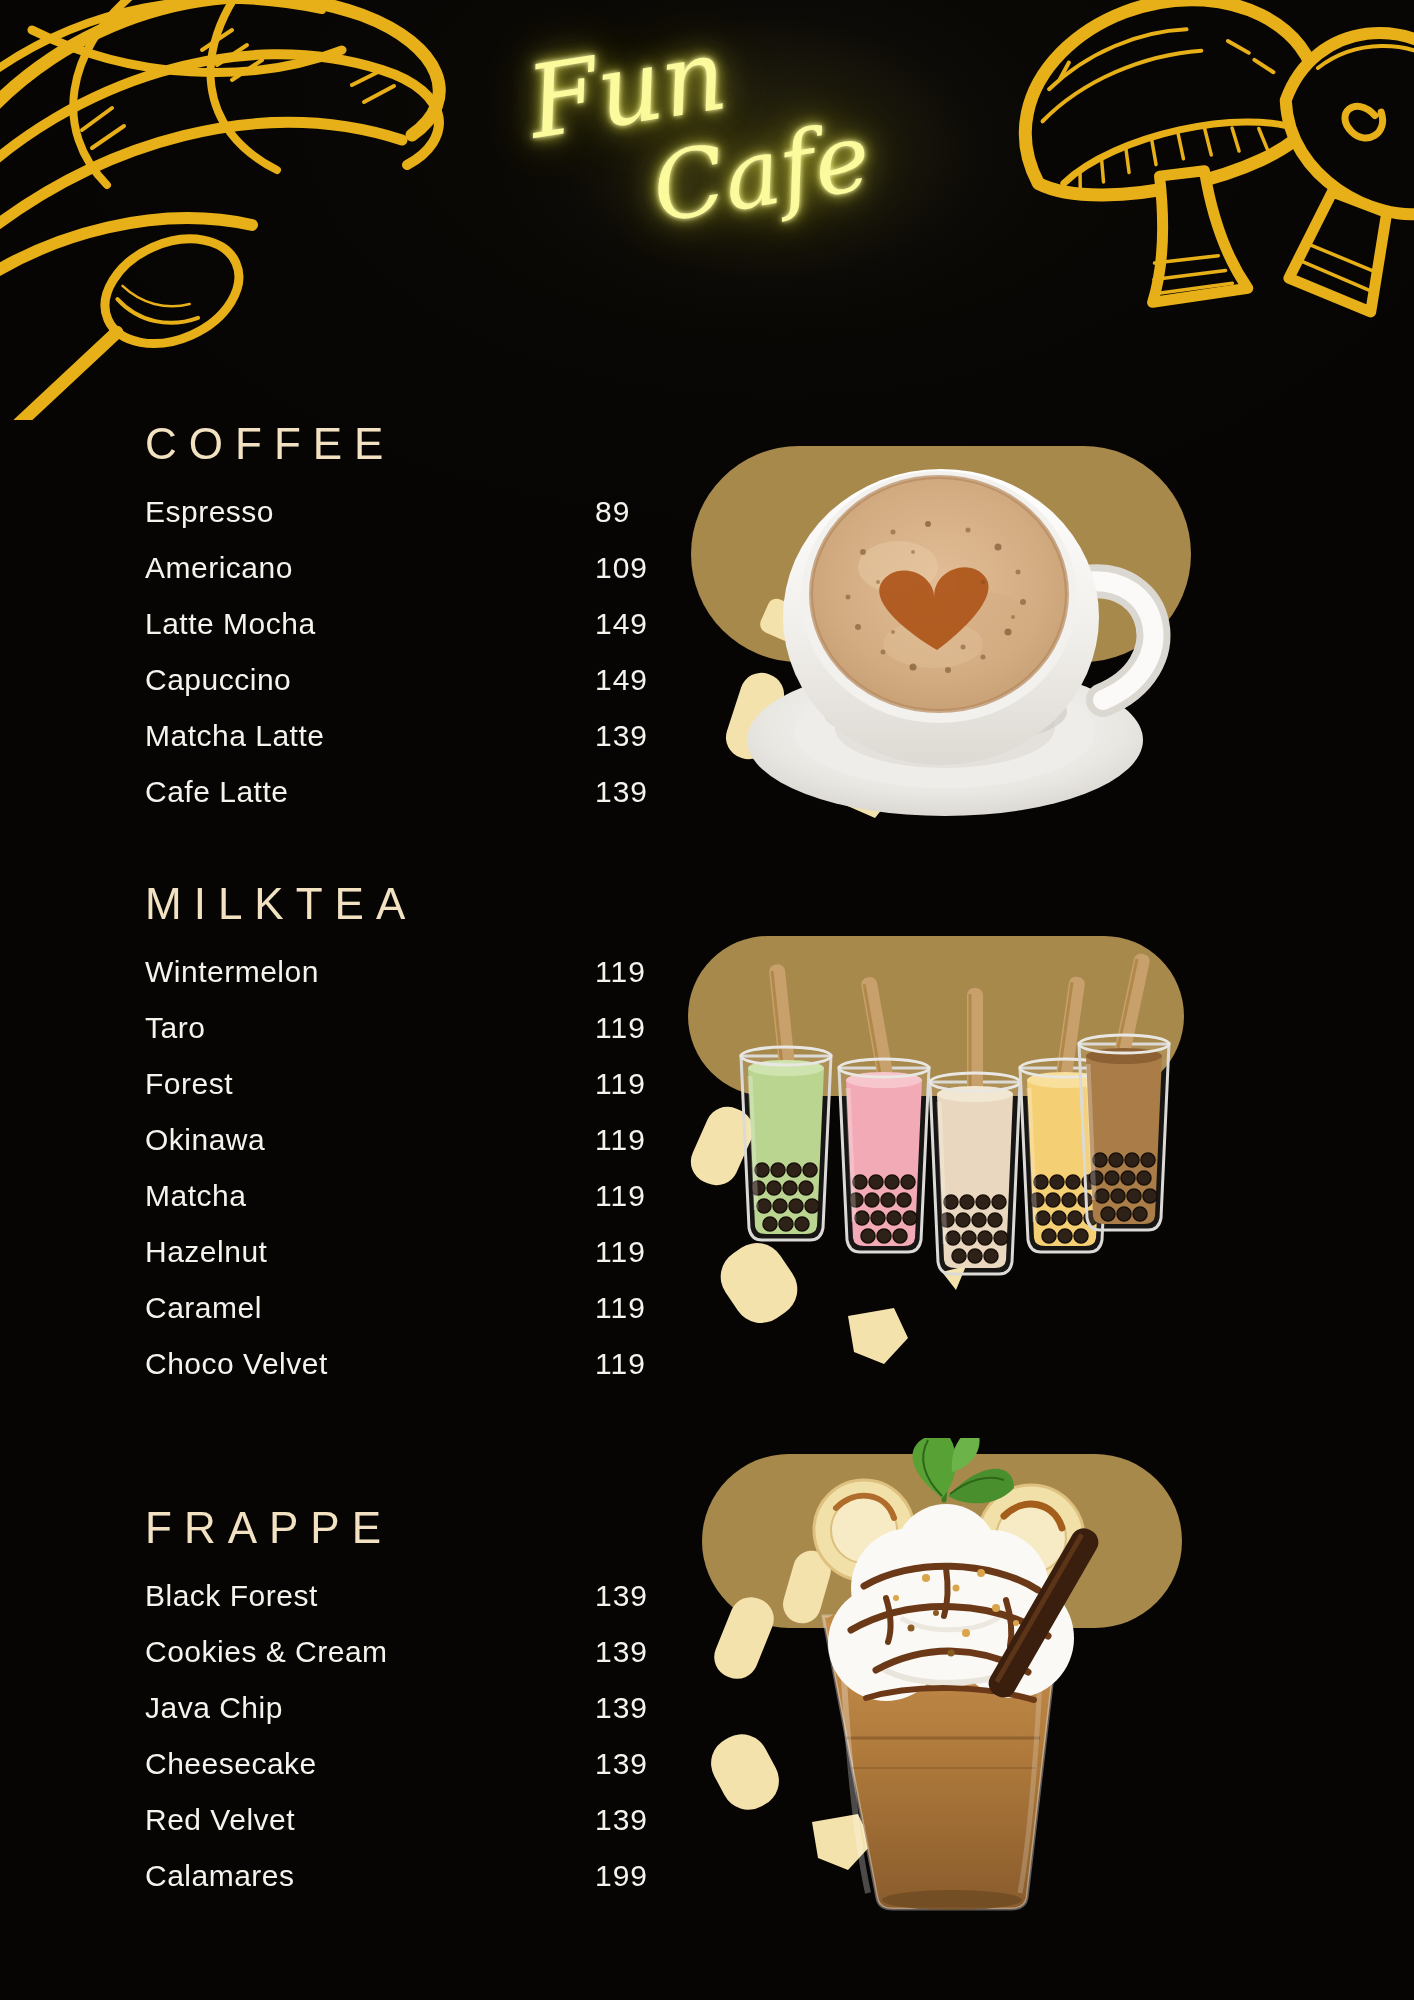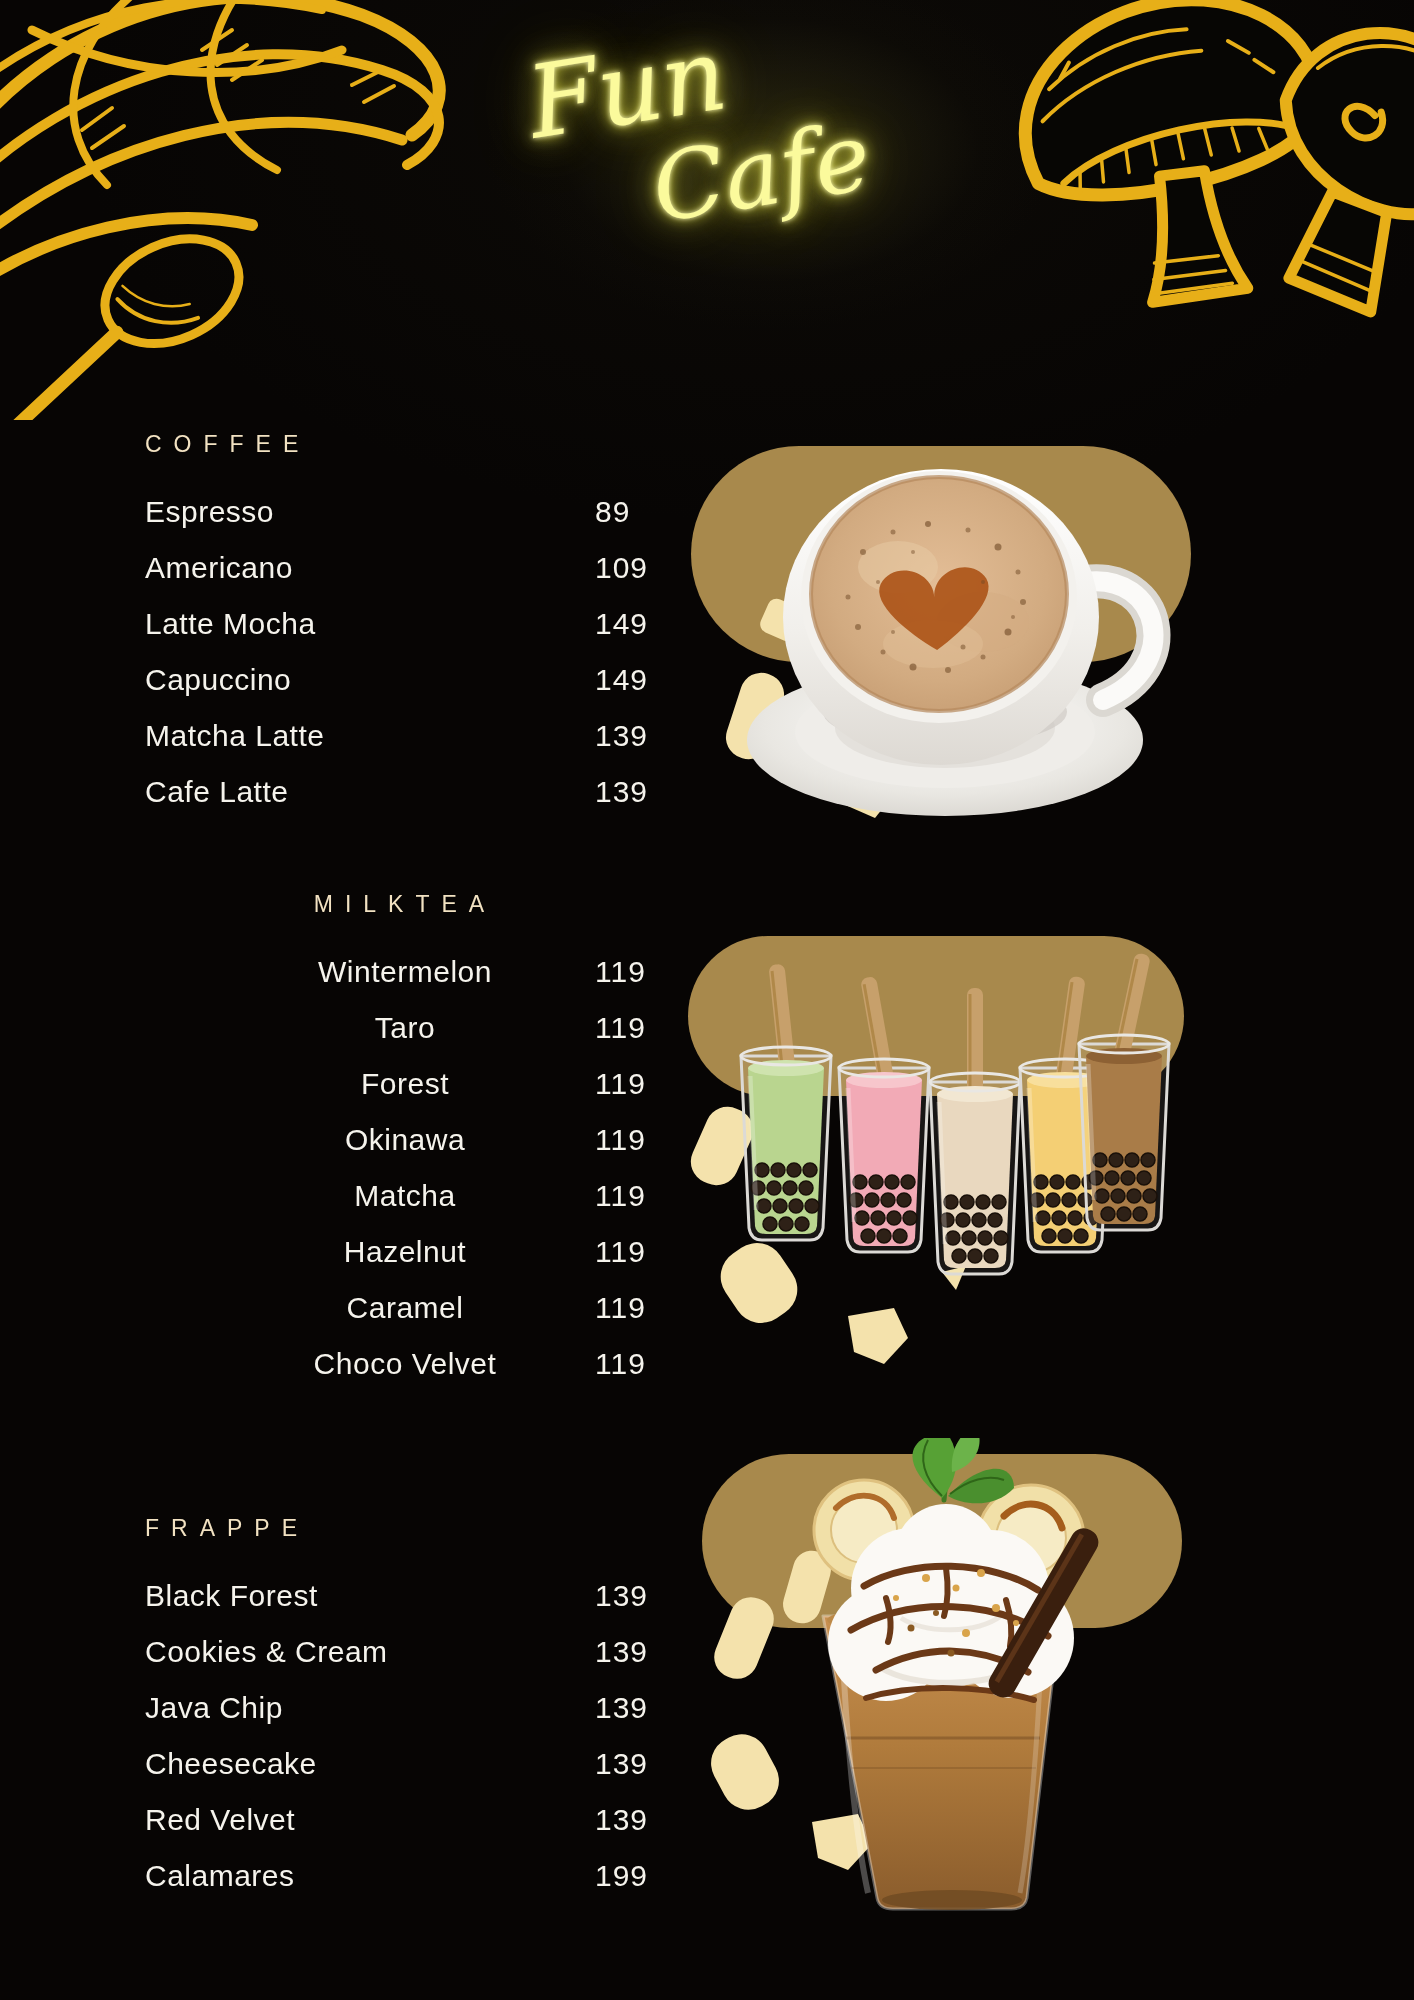--- a/index.html
+++ b/index.html
@@ -32,24 +32,24 @@
   .brand-cafe{left:652px;top:118px;font-size:94px;transform:rotate(-9deg);}
 
   .title{
     position:absolute;left:0;top:286px;width:100%;margin:0;
     text-align:center;font-size:104px;font-weight:500;letter-spacing:2px;
     color:var(--cream-heading,#F2E2C2);
   }
 
   .menu-section{position:absolute;width:520px;}
   .s-coffee{left:145px;top:424px;}
-  .s-milktea{left:145px;top:884px;text-align:center;}
+  .s-milktea{left:145px;top:884px;}
   .s-frappe{left:145px;top:1508px;}
   .sec-title{
-    margin:0;font-size:23px;font-weight:400;letter-spacing:12px;
+    margin:0;font-size:44px;font-weight:400;letter-spacing:12px;
     color:var(--cream-heading,#F2E2C2);line-height:40px;
   }
   .rows{margin-top:20px;}
   .row{position:relative;height:56px;line-height:56px;}
   .item-label{
     font-size:30px;color:var(--item-text,#F5F3EC);letter-spacing:.5px;margin-top:46px;
   }
   .item-price{
     position:absolute;left:450px;top:0;
     font-size:30px;color:var(--item-text,#F5F3EC);letter-spacing:1px;

